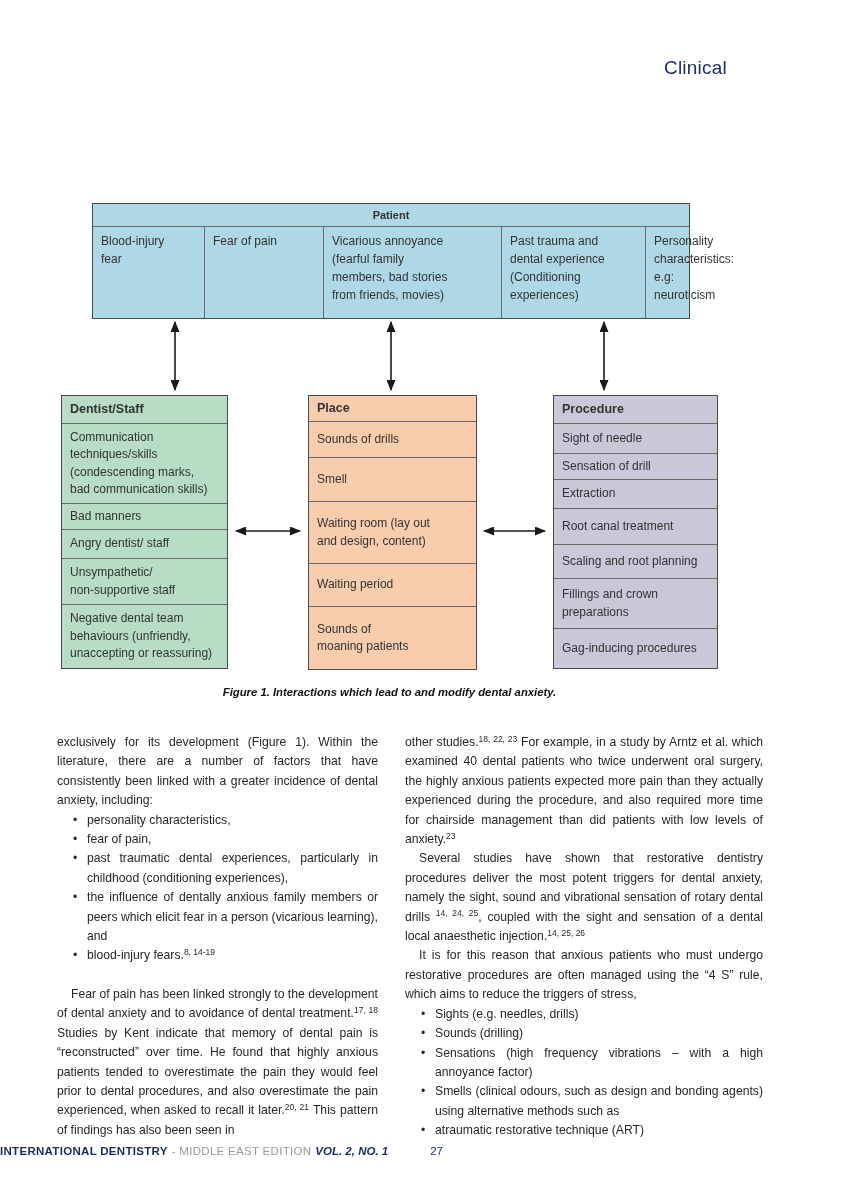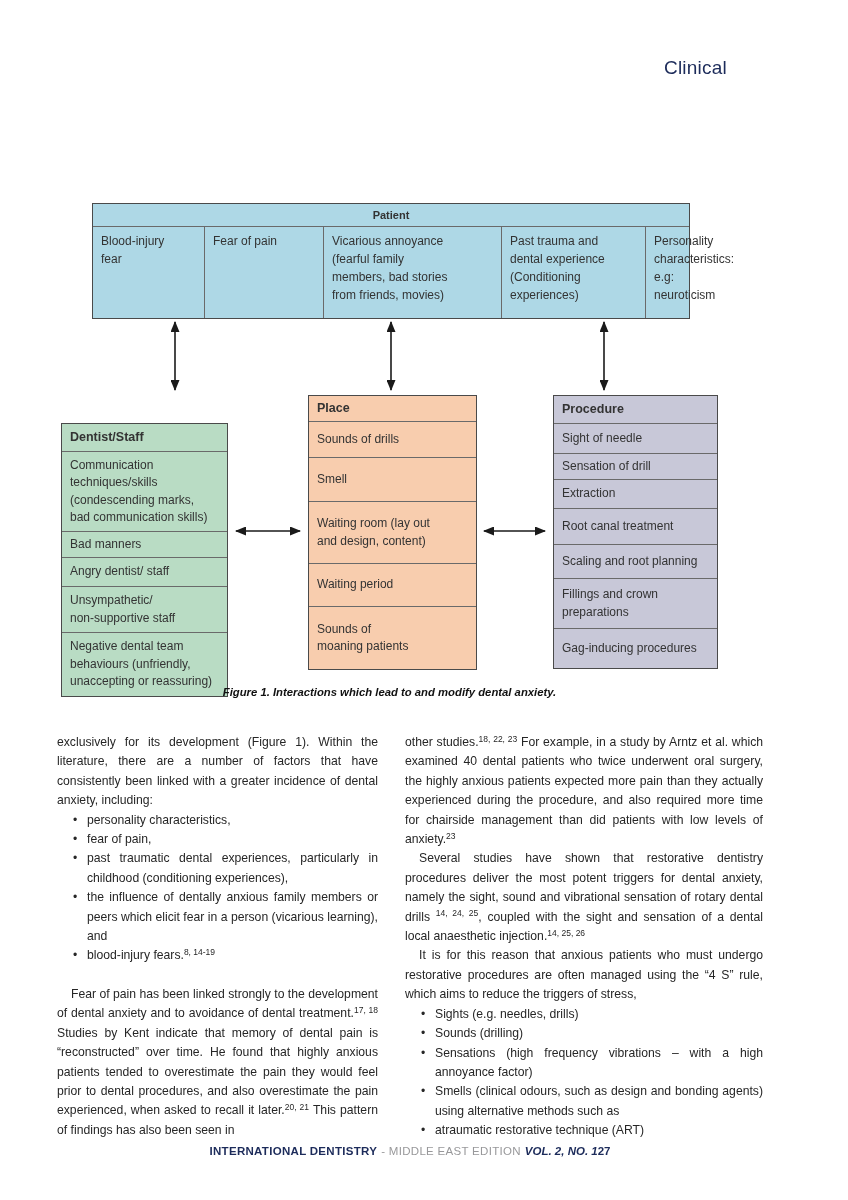--- a/index.html
+++ b/index.html
@@ -31,21 +31,21 @@
   .patient-header {
     height:22px; display:flex; align-items:center; justify-content:center;
     font-weight:bold; font-size:11px; border-bottom:1px solid var(--divider,#6a6a6a);
   }
   .patient-body { display:grid; grid-template-columns:95px 103px 162px 128px 1fr; height:91px;gap:16px; }
   .patient-cell {
     padding:5px 8px; line-height:18px; white-space:pre-line; box-sizing:border-box;
   }
   .patient-cell + .patient-cell { border-left:1px solid var(--divider,#6a6a6a); }
 
-  .dentist-box   { left:61px;  top:395px; width:167px; background:var(--dentist_fill,#b9dcc4);margin-top:28px; }
+  .dentist-box   { left:61px;  top:395px; width:167px; background:var(--dentist_fill,#b9dcc4); }
   .place-box     { left:308px; top:395px; width:169px; background:var(--place_fill,#f8cdae); }
   .procedure-box { left:553px; top:395px; width:165px; background:var(--procedure_fill,#c8c8d8); }
 
   .arrows-svg { position:absolute; left:0; top:0; width:848px; height:720px; pointer-events:none; }
   .arrows-svg line { stroke:#1a1a1a; stroke-width:1.6px; }
   .arrows-svg path { fill:#1a1a1a; }
 
   .figure-caption {
     position:absolute; left:61px; top:686px; width:657px; text-align:center;
     font-size:11.3px; font-weight:bold; font-style:italic; color:#111;
@@ -61,27 +61,27 @@
   .article p.indent { text-indent:14px; }
   .article p.spaced { margin-top:19px; }
   ul.bullets { list-style:none; margin:0; padding:0 0 0 16px; }
   ul.bullets li { position:relative; padding-left:14px; }
   ul.bullets li::before { content:"\2022"; position:absolute; left:0; top:0; }
   sup { font-size:8.5px; line-height:0; vertical-align:baseline; position:relative; top:-4.5px; }
 
   
   .footer {
     position:absolute; top:1145px; left:0; width:848px; box-sizing:border-box;
-    padding-right:28px; display:flex; justify-content:center; align-items:baseline;
+    padding-right:28px; display:flex; justify-content:flex-start; align-items:baseline;
     font-size:11.5px;
   }
   .footer .journal { color:var(--navy,#1c2b5a); font-weight:bold; letter-spacing:0.3px; }
   .footer .edition { color:var(--edition_gray,#98989a); margin:0 4px; letter-spacing:0.3px; }
   .footer .volume  { color:var(--navy,#1c2b5a); font-style:italic; font-weight:bold; }
-  .footer .page-number { color:var(--navy,#1c2b5a); font-weight:bold; }
+  .footer .page-number { color:var(--navy,#1c2b5a); font-weight:normal; margin-left:42px; }
 </style>
 </head>
 <body>
 
 <div class="page">
 
   <div class="section-label">Clinical</div>
 
   <div>
 

